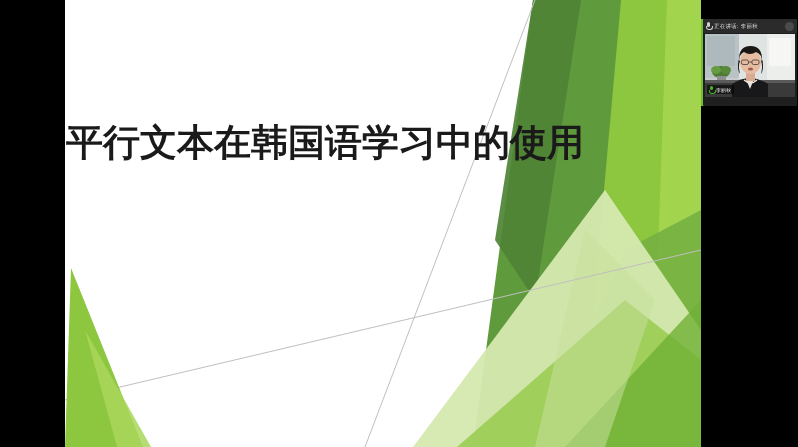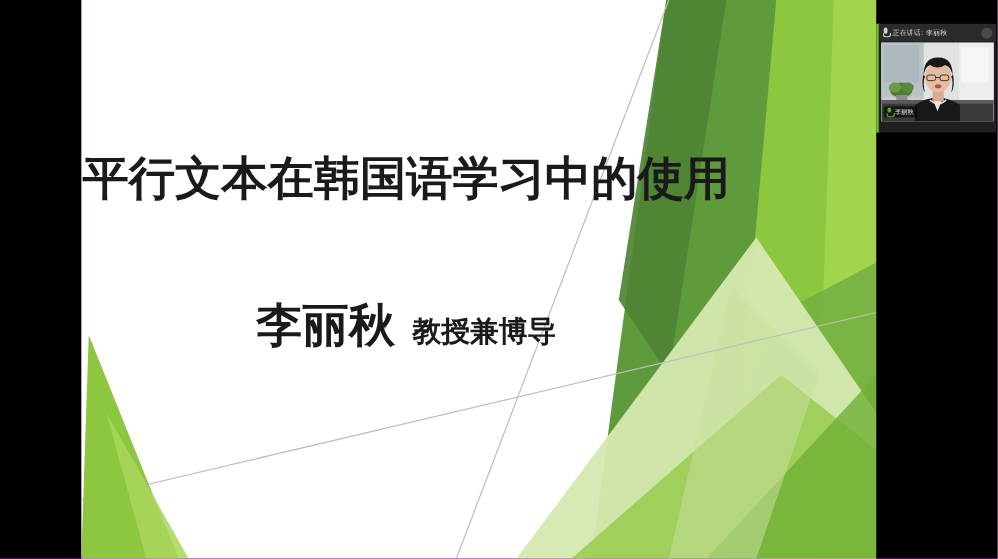--- a/index.html
+++ b/index.html
@@ -7,21 +7,21 @@
   html, body {
     width:798px; height:447px;
     background:#000;
     overflow:hidden;
     font-family:"Liberation Sans", "DejaVu Sans", sans-serif;
   }
 
   #screen {
     position:relative;
     width:798px; height:447px;
-    background:#d946ef;
+    background:#ef4444;
     overflow:hidden;
   }
 
   
   #slide {
     position:absolute;
     left:65px; top:0px;
     width:636px; height:447px;
     background:#ffffff;
     overflow:hidden;
@@ -228,23 +228,20 @@
       <line x1="470" y1="0" x2="300" y2="447" stroke="#BFBFBF" stroke-width="1"></line>
       <line x1="0" y1="400" x2="636" y2="250" stroke="#BFBFBF" stroke-width="1"></line>
 
       <polygon points="6,268 78,447 0,447" fill="#8DC63F"></polygon>
       <polygon points="20,330 86,447 52,447" fill="#A9D65C" opacity="0.85"></polygon>
     </svg>
 
     <div id="slide-text">
       <div class="slide-title">平行文本在韩国语学习中的使用</div>
 
-      <div class="slide-subtitle">
-        <span class="name">李丽秋</span><span class="role">教授兼博导</span>
-      </div>
     </div>
   </div>
 
   <div class="bar-left"></div>
   <div class="bar-right"></div>
 
   <div id="video-accent"></div>
 
   <div id="video-panel">
 

